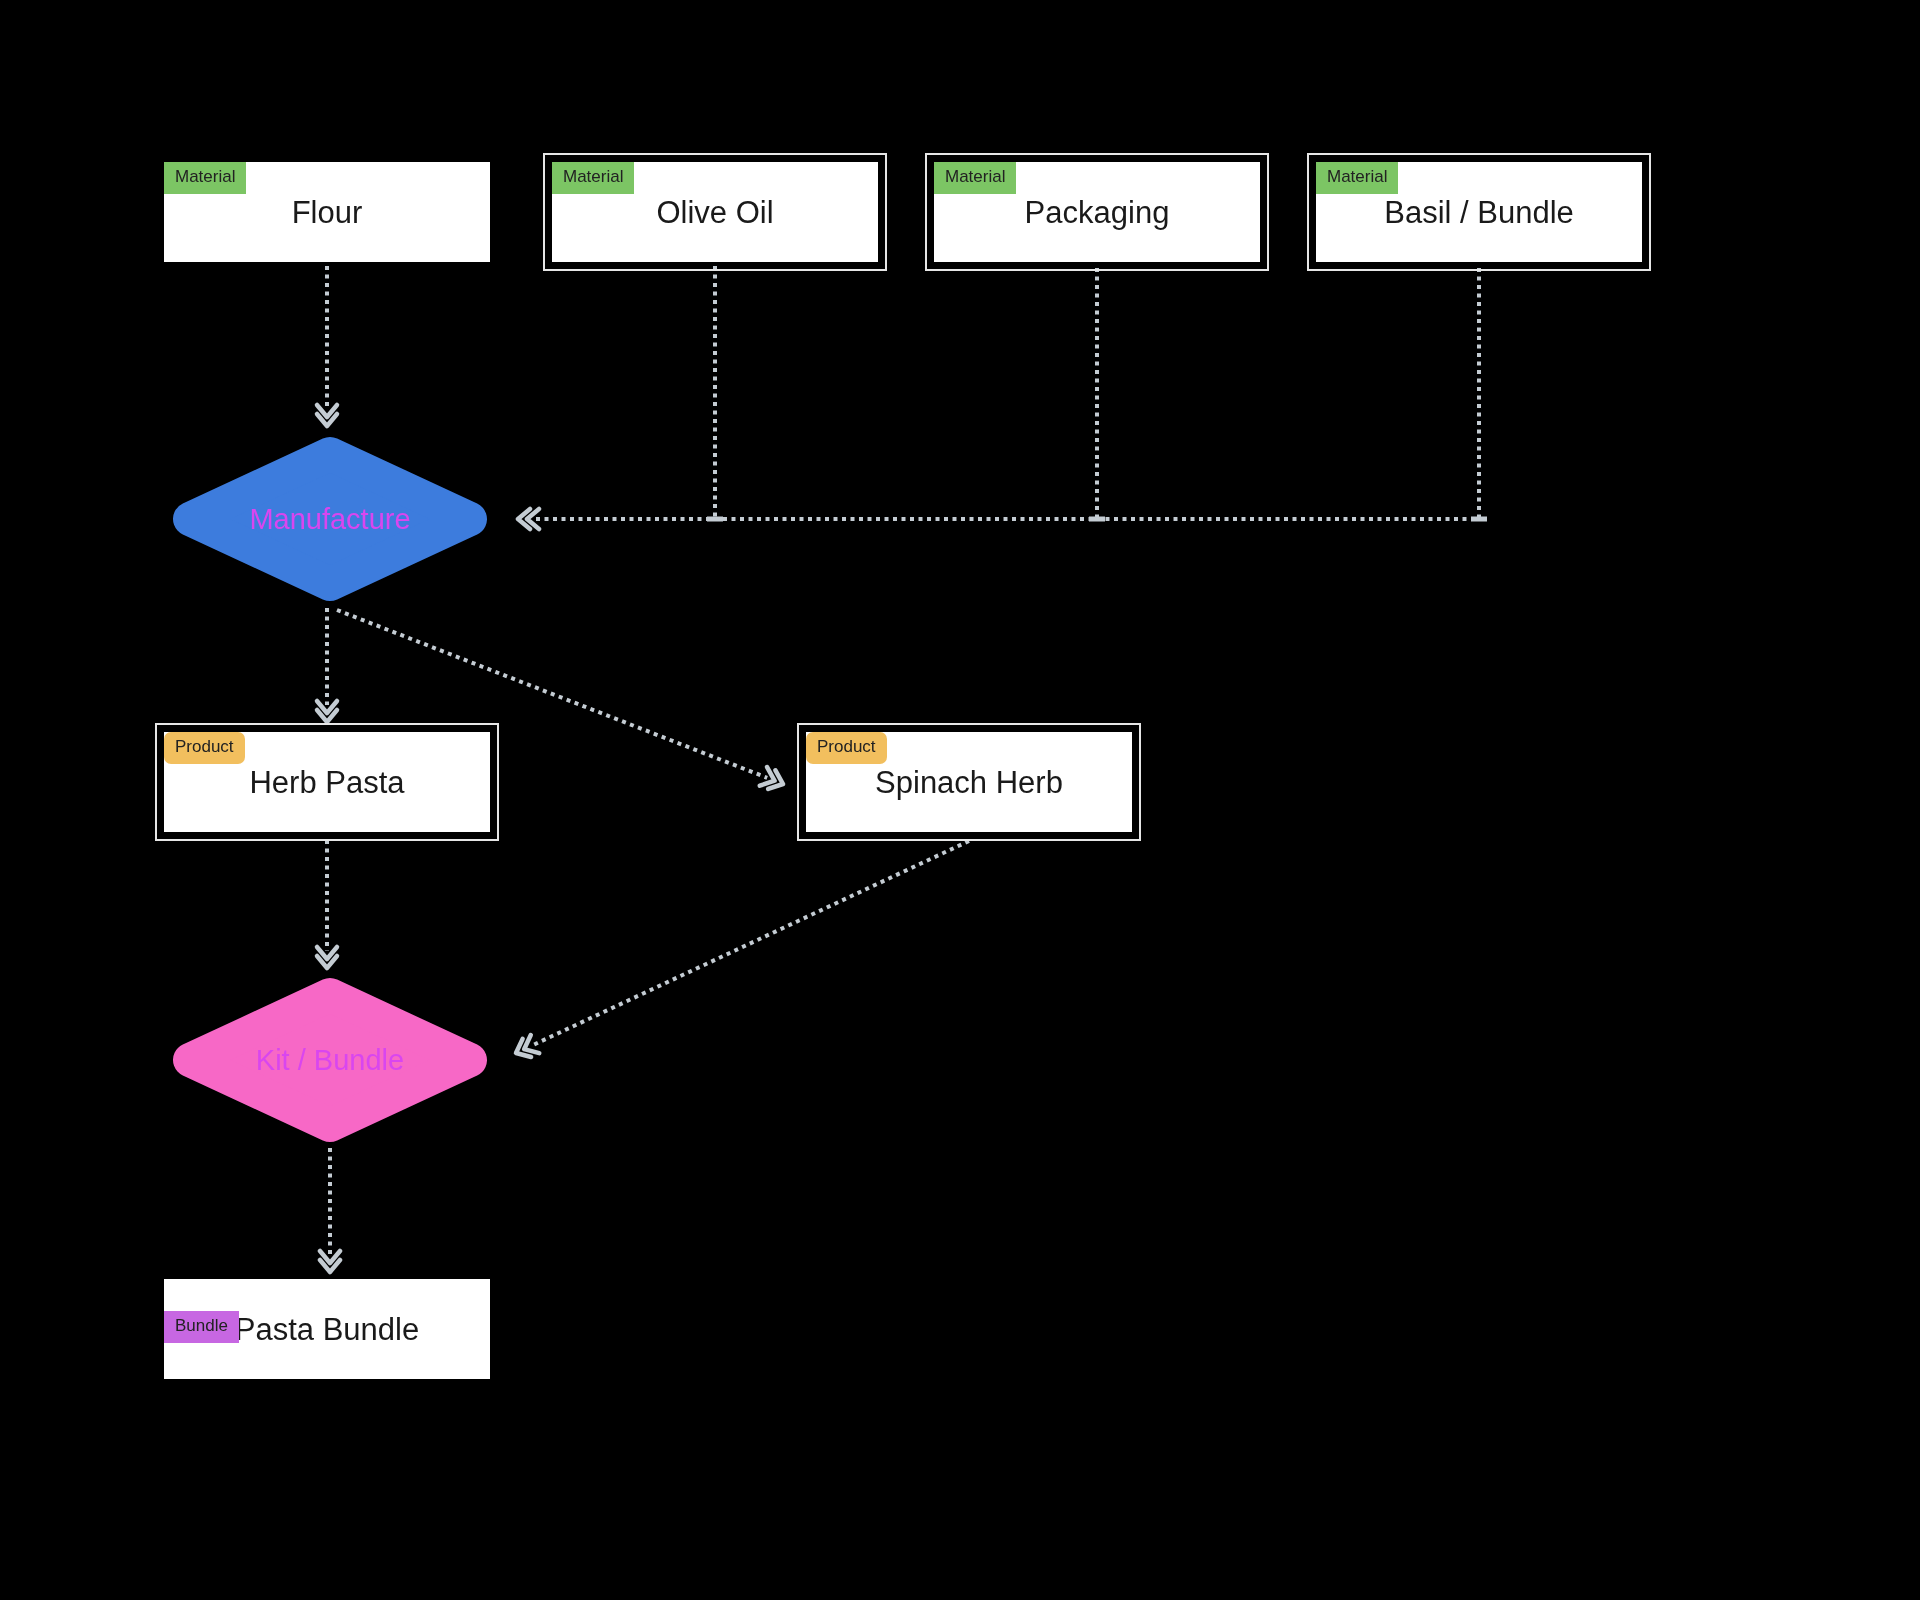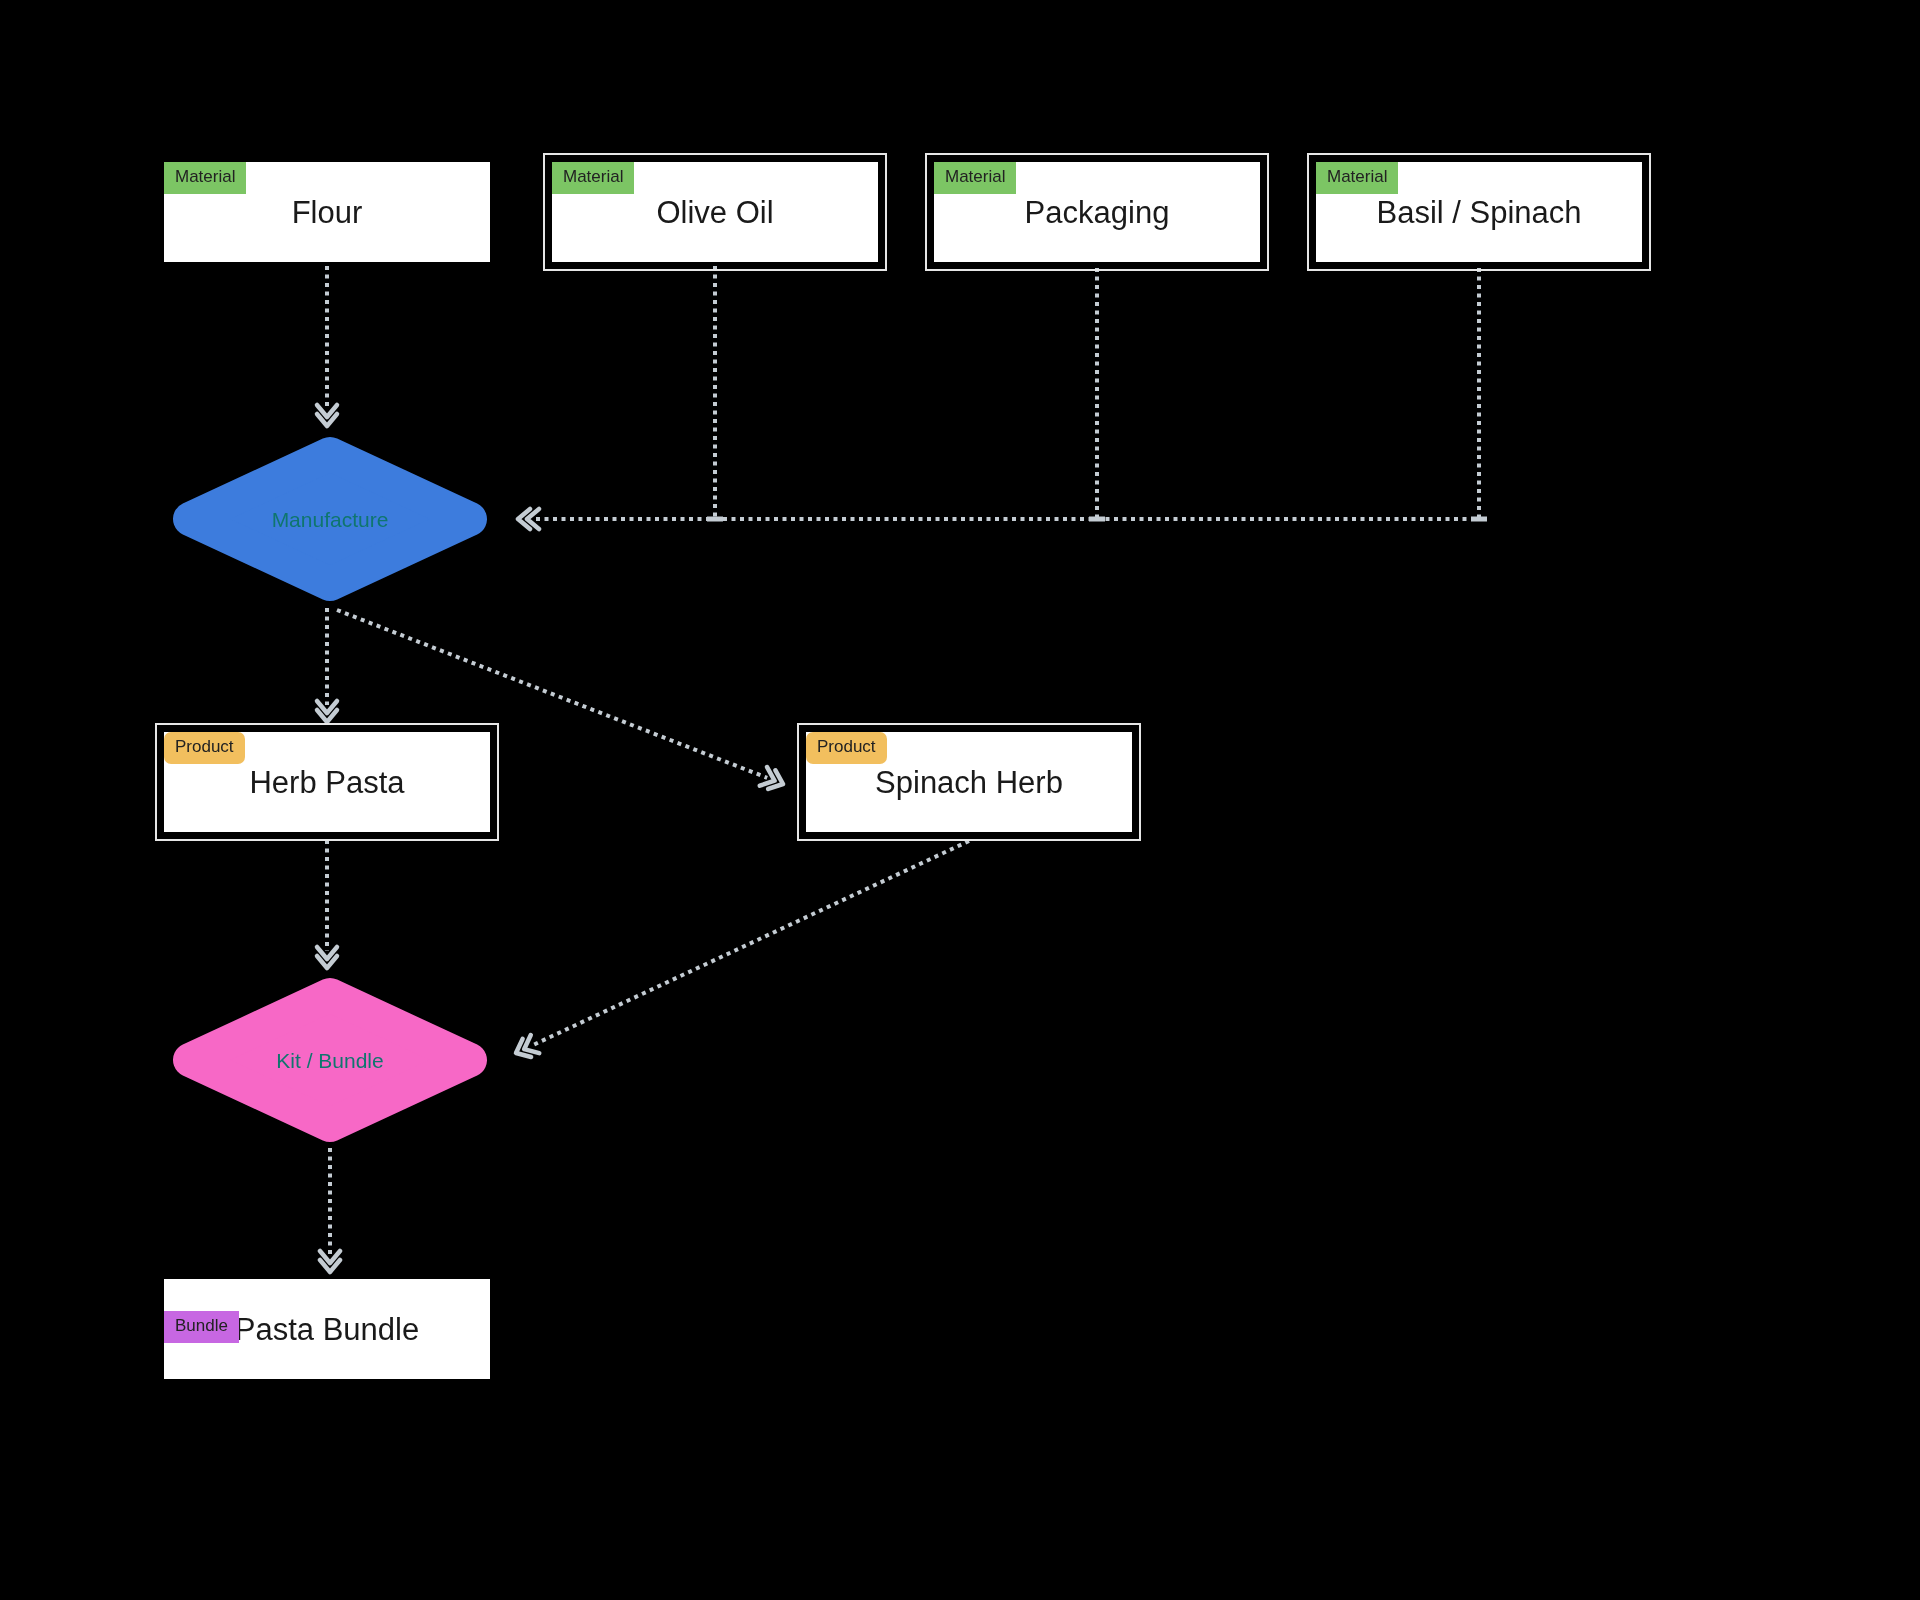--- a/index.html
+++ b/index.html
@@ -67,22 +67,22 @@
     justify-content: center;
   }
   .diamond svg {
     position: absolute;
     left: 0; top: 0;
     width: 100%; height: 100%;
     overflow: visible;
   }
   .diamond-label {
     position: relative;
-    color: #0f766e;
-    font-size: 21px;
+    color: #d946ef;
+    font-size: 29px;
     line-height: 1;
     white-space: nowrap;
   }
   .shape-blue polygon { fill: var(--process-blue, #3d7cdd); stroke: var(--process-blue, #3d7cdd); }
   .shape-pink polygon { fill: var(--process-pink, #f768c6); stroke: var(--process-pink, #f768c6); }
   .diamond polygon { stroke-width: 34; stroke-linejoin: round; }
   
   #n-flour        { left: 155px;  top: 153px;  }
   #n-olive-oil    { left: 543px;  top: 153px;  }
   #n-packaging    { left: 925px;  top: 153px;  }
@@ -137,21 +137,21 @@
   <div class="node-box outlined" id="n-packaging">
     <div class="card">
       <span class="badge badge-material">Material</span>
       <span class="card-label">Packaging</span>
     </div>
   </div>
 
   <div class="node-box outlined" id="n-basil">
     <div class="card">
       <span class="badge badge-material">Material</span>
-      <span class="card-label">Basil / Spinach</span>
+      <span class="card-label">Basil / Bundle</span>
     </div>
   </div>
 
   <div class="diamond" id="n-manufacture">
     <svg class="shape-blue" viewBox="0 0 326 170">
       <polygon points="163,20 303,85 163,150 23,85"></polygon>
     </svg>
     <span class="diamond-label">Manufacture</span>
   </div>
 

